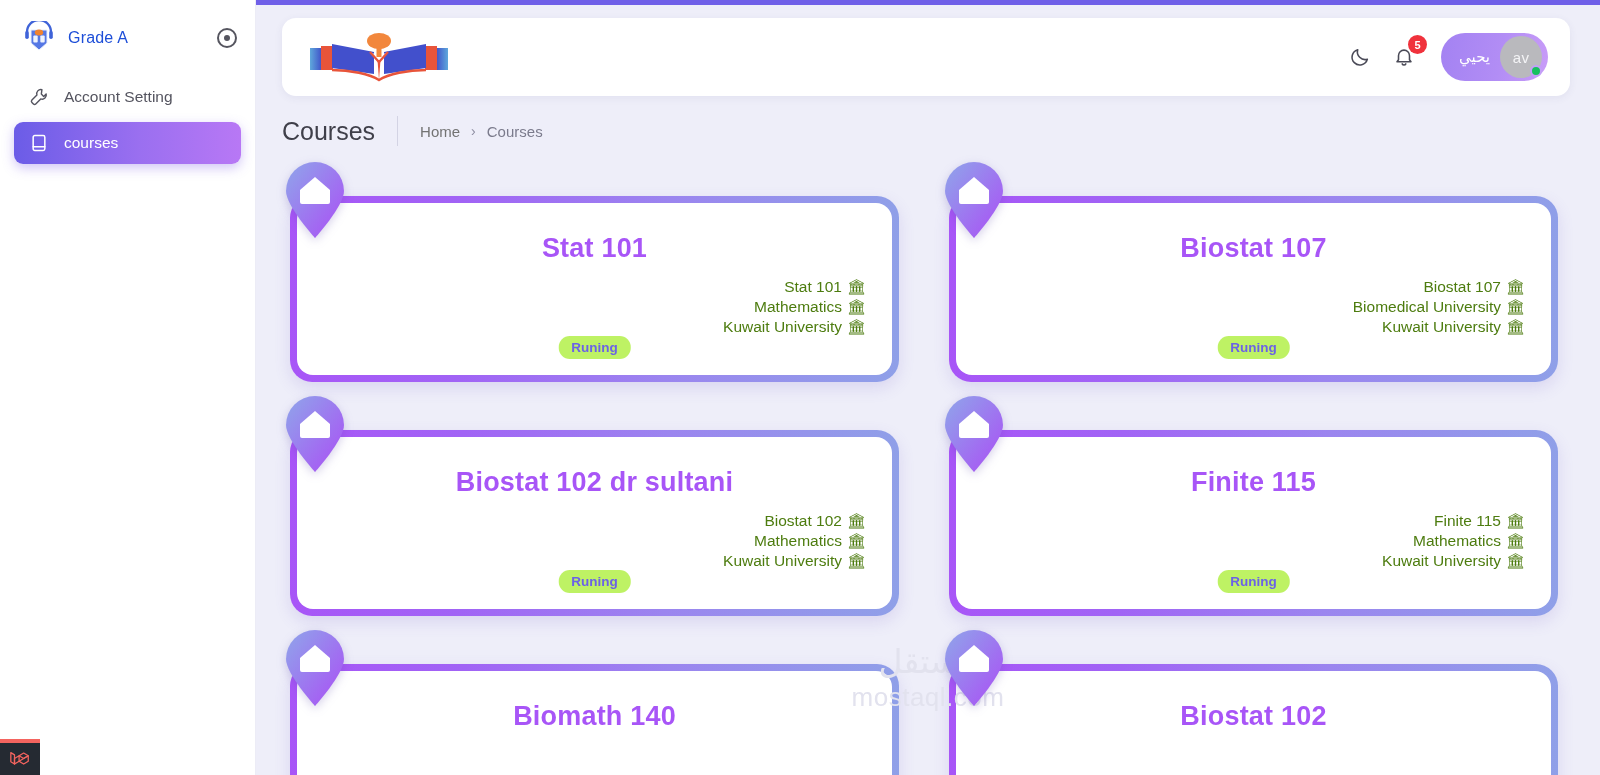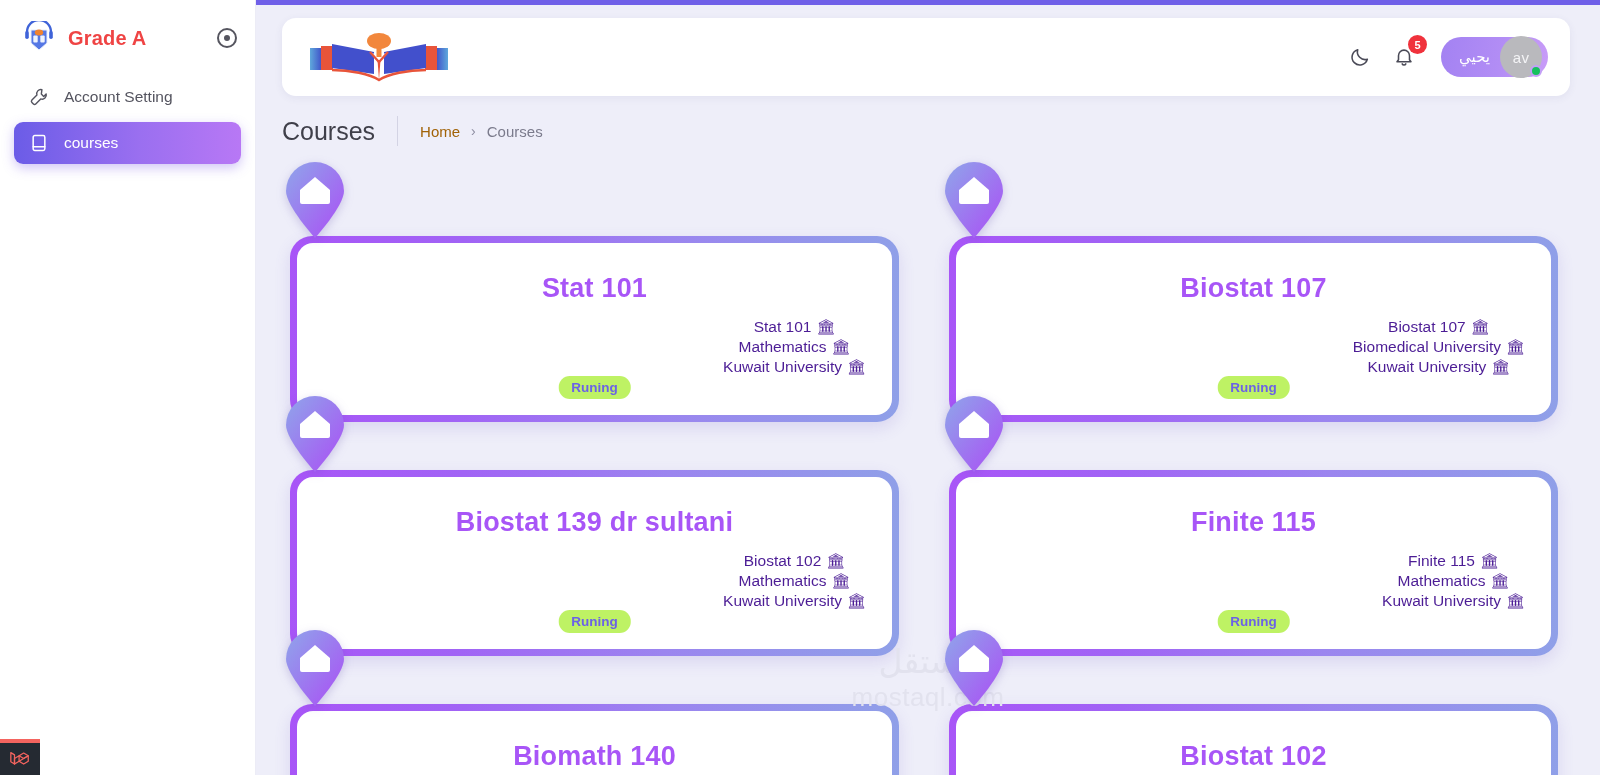--- a/index.html
+++ b/index.html
@@ -46,23 +46,23 @@
     height: 76px;
     padding: 0 18px 0 22px;
   }
   .brand-logo {
     width: 34px; height: 34px;
     flex: 0 0 34px;
     position: relative;
     margin-right: 12px;
   }
   .brand-name {
-    font-size: 20px;
-    font-weight: bold;
-    color: #ef4444;
+    font-size: 16px;
+    font-weight: normal;
+    color: #1d4ed8;
     letter-spacing: .2px;
     flex: 1;
   }
   .collapse-btn {
     width: 20px; height: 20px;
     flex: 0 0 20px;
     border: 2px solid #55555f;
     border-radius: 50%;
     position: relative;
     cursor: pointer;
@@ -160,21 +160,21 @@
     justify-content: center;
     padding: 0 4px;
   }
   .user-chip {
     display: flex;
     align-items: center;
     gap: 10px;
     background: linear-gradient(100deg, #a382f2 0%, #b28df5 55%, #c99cf8 100%);
     border-radius: 26px;
     padding: 6px 6px 6px 18px;
-    height: 40px;
+    height: 48px;
     margin-left: 6px;
     cursor: pointer;
   }
   .user-name {
     color: #ffffff;
     font-size: 15px;
     direction: rtl;
     white-space: nowrap;
   }
   .avatar-wrap { position: relative; width: 42px; height: 42px; }
@@ -216,21 +216,21 @@
     width: 1px; height: 30px;
     background: #d3d3e4;
     margin-right: 22px;
   }
   .crumbs {
     display: flex;
     align-items: center;
     gap: 11px;
     font-size: 15px;
   }
-  .crumb-home { color: #a16207; cursor: pointer; }
+  .crumb-home { color: #737373; cursor: pointer; }
   .crumb-chev { color: #8e8ea2; font-size: 14px; }
   .crumb-cur { color: #7b7b8c; }
 
   
   .grid {
     position: absolute;
     top: 160px; left: 26px; right: 30px;
     bottom: 0;
     display: grid;
     grid-template-columns: 1fr 1fr;
@@ -245,21 +245,20 @@
     padding-top: 36px;
   }
   .card-frame {
     position: absolute;
     left: 8px; right: 8px; top: 36px;
     height: 186px;
     border-radius: 22px;
     padding: 7px;
     background: linear-gradient(92deg, #a855f7 0%, #a163f5 28%, #9b85ef 62%, #8fa0e8 100%);
     box-shadow: 0 6px 16px rgba(110,90,200,.16);
-    margin-top: 40px;
   }
   .card-inner {
     width: 100%;
     height: 100%;
     background: #ffffff;
     border-radius: 16px;
     position: relative;
     padding: 22px 26px 12px 26px;
   }
   .course-title {
@@ -267,23 +266,23 @@
     font-size: 27px;
     font-weight: bold;
     color: #a855f7;
     letter-spacing: .2px;
     margin-top: 8px;
   }
   .meta {
     position: absolute;
     right: 26px;
     top: 74px;
-    text-align: center;
+    text-align: right;
     font-size: 15.5px;
-    color: #4c1d95;
+    color: #4d7c0f;
     line-height: 1.25;
   }
   .meta-row { white-space: nowrap; }
   .meta-icon { margin-left: 5px; font-size: 15px; }
   .status-badge {
     position: absolute;
     left: 50%;
     transform: translateX(-50%);
     bottom: 16px;
     background: #bef264;
@@ -532,21 +531,21 @@
               <stop offset="0%" stop-color="#8fa6ea"></stop>
                   <stop offset="100%" stop-color="#ab4df5"></stop>
             </linearGradient>
               </defs>
             <path d="M33 78 C33 78 62 46 62 31 A29 29 0 1 0 4 31 C4 46 33 78 33 78 Z" fill="url(#pg2)"></path>
             <path d="M33 17 L48 30 V42 a2 2 0 0 1 -2 2 H20 a2 2 0 0 1 -2 -2 V30 Z" fill="#ffffff"></path>
           </svg>
         </div>
         <div class="card-frame">
           <div class="card-inner">
-            <div class="course-title">Biostat 139 dr sultani</div>
+            <div class="course-title">Biostat 102 dr sultani</div>
             <div class="meta">
               <div class="meta-row"><span>Biostat 102</span><span class="meta-icon">🏛</span></div>
               <div class="meta-row"><span>Mathematics</span><span class="meta-icon">🏛</span></div>
               <div class="meta-row"><span>Kuwait University</span><span class="meta-icon">🏛</span></div>
             </div>
             <div class="status-badge">Runing</div>
           </div>
         </div>
       </article>
 

